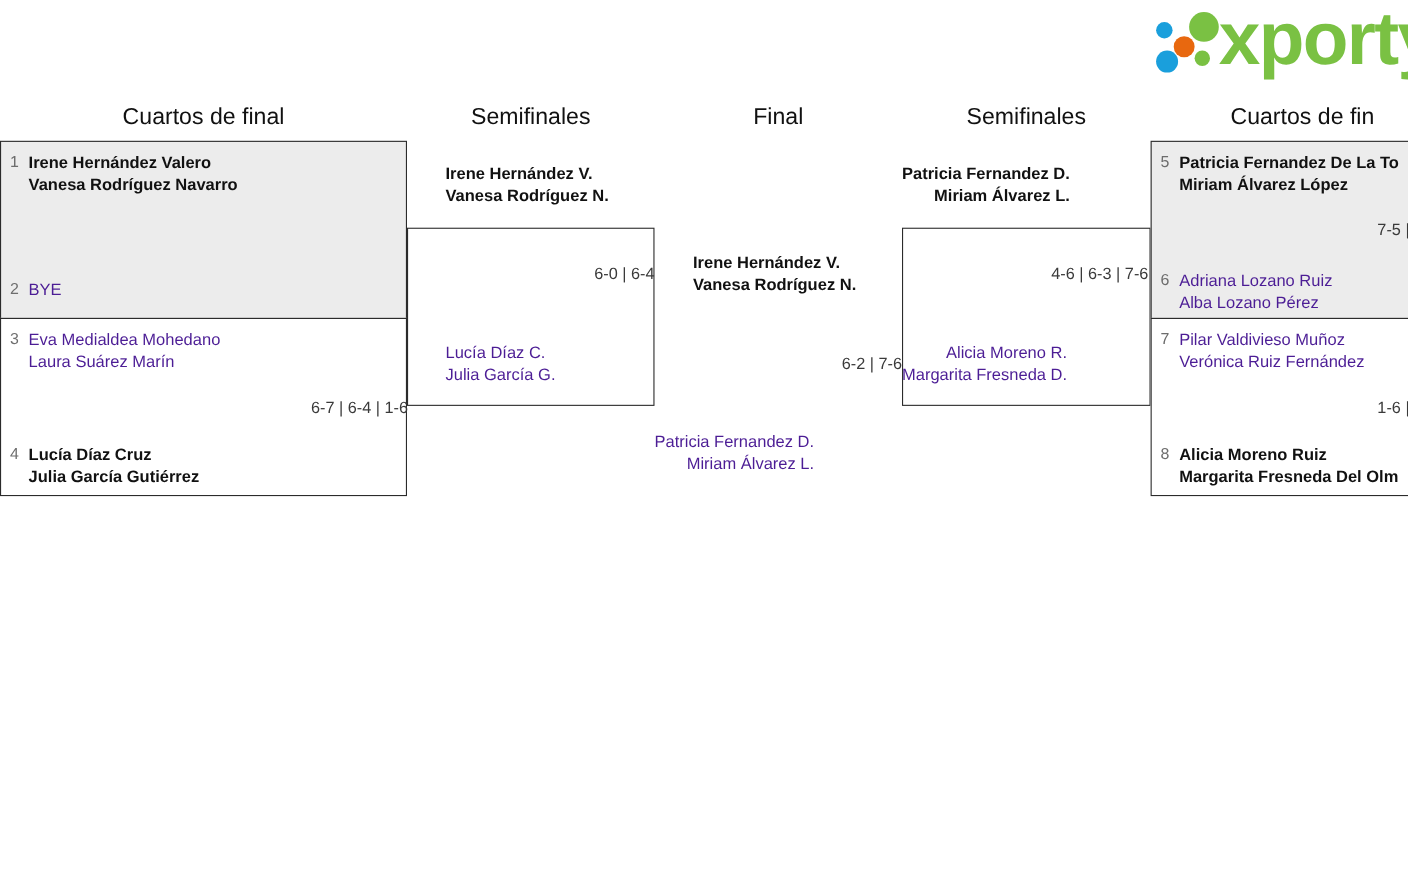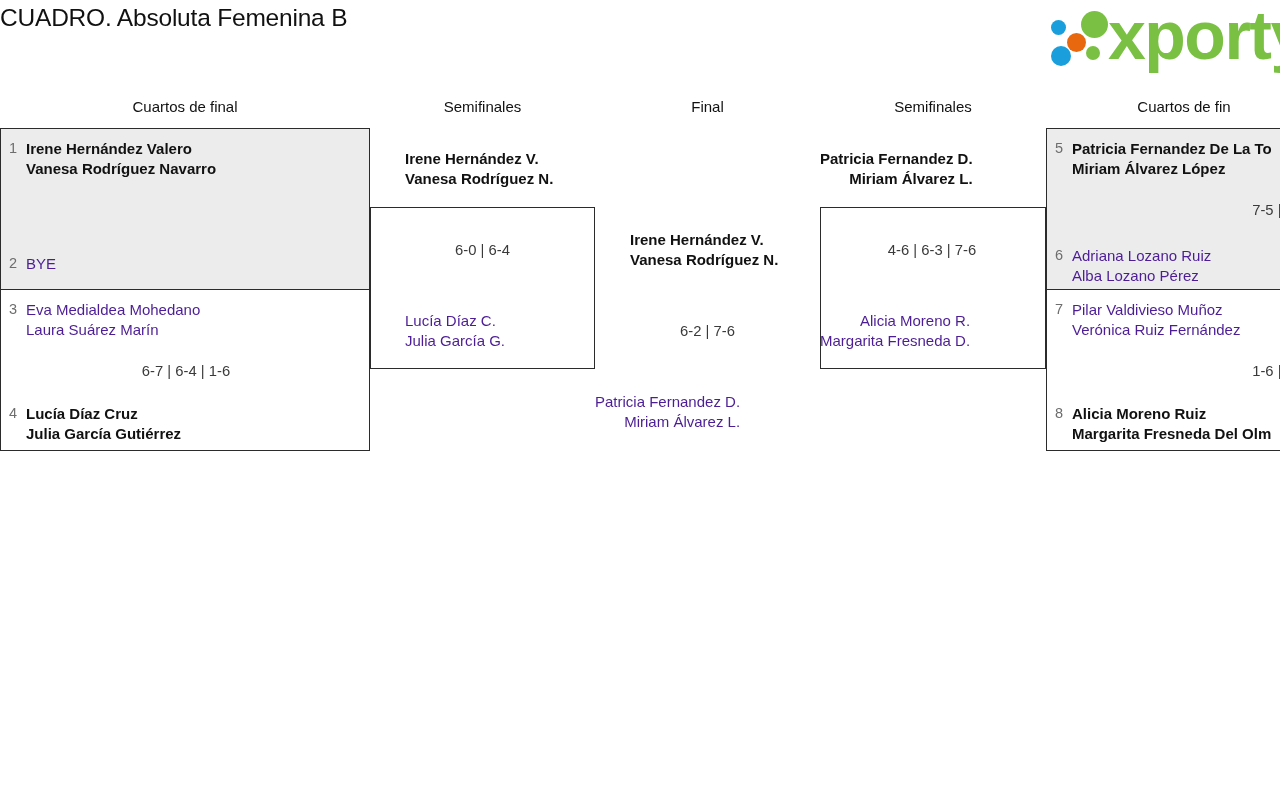--- a/index.html
+++ b/index.html
@@ -64,21 +64,21 @@
     line-height: 62px;
     font-weight: 700;
     color: #7ac143;
     letter-spacing: -1.5px;
   }
 
   
   .col-header {
     position: absolute;
     top: 96px;
-    font-size: 15px;
+    font-size: 21px;
     line-height: 22px;
     color: #111111;
     text-align: center;
     white-space: nowrap;
   }
 
   
   .box {
     position: absolute;
     border: 1px solid #2b2b2b;
@@ -119,30 +119,29 @@
   .team.align-right { text-align: right; }
   .team.align-right .names { text-align: right; }
 
   .score {
     position: absolute;
     font-size: 14.8px;
     line-height: 20px;
     color: #3a3a3a;
     white-space: nowrap;
   }
-  .score.center { text-align: center; }
+  .score.center { text-align: right; }
   .score.right  { text-align: right; }
 </style>
 </head>
 <body>
 
 <div id="header">
 
   <div id="title-block">
-    <div class="title-line">CUADRO. Absoluta Femenina B</div>
   </div>
 
   <div id="logo">
     <div id="logo-dots">
       <span class="dot dot-blue-tl"></span>
       <span class="dot dot-orange"></span>
       <span class="dot dot-green-big"></span>
       <span class="dot dot-blue-bl"></span>
       <span class="dot dot-green-sm"></span>
     </div>

